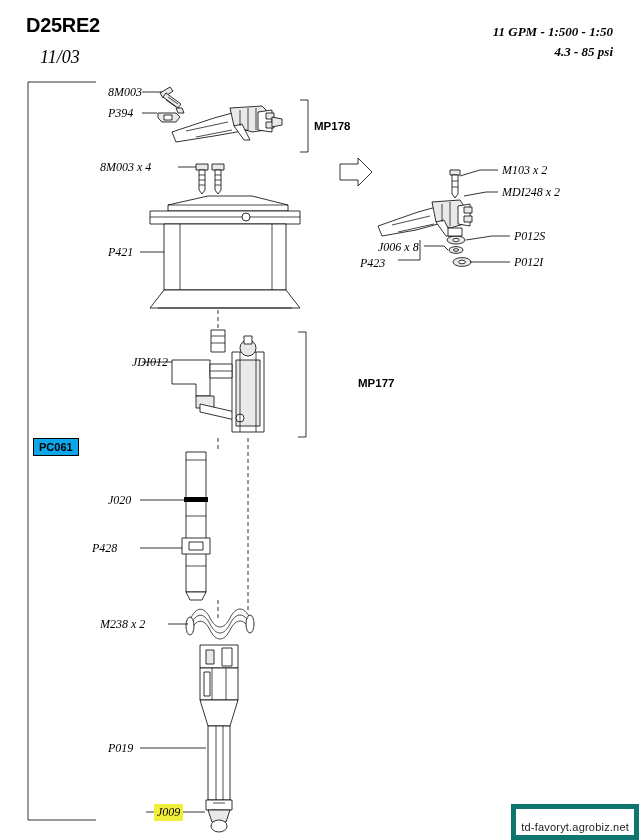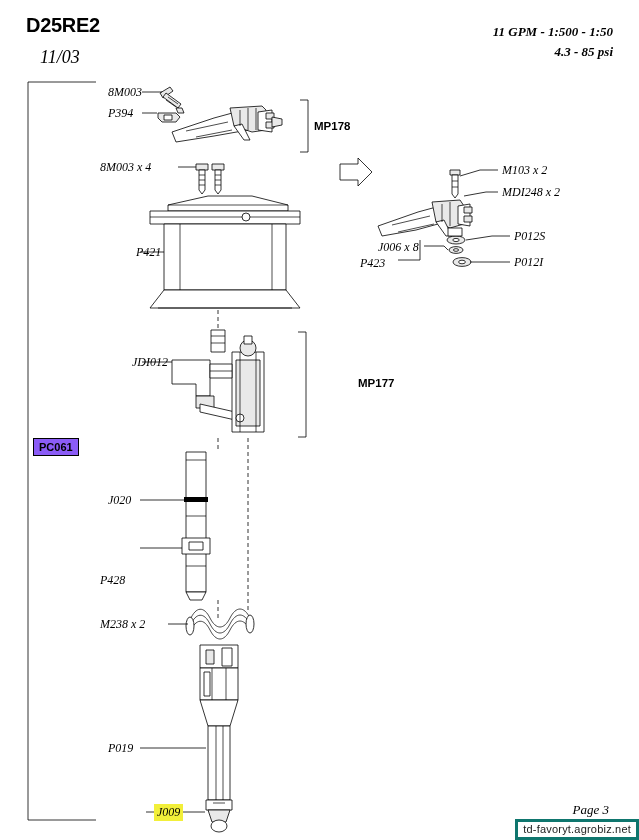--- a/index.html
+++ b/index.html
@@ -52,39 +52,39 @@
   #pagenum {
     right: 30px; bottom: 22px;
     font-style: italic;
     font-size: 13px;
   }
   #watermark {
     right: 0px; bottom: 0px;
     font-family: "Liberation Sans", sans-serif;
     font-size: 11px;
     background: #ffffff;
-    border: 3px solid #0f766e;
+    border: 5px solid #0f766e;
     color: #222;
-    padding: 1px 5px 2px 5px;
+    padding: 12px 5px 2px 5px;
     letter-spacing: 0.2px;
   }
 
   
   .lbl {
     font-style: italic;
     font-size: 12px;
     white-space: nowrap;
   }
   .boxlbl {
     font-family: "Liberation Sans", sans-serif;
     font-weight: bold;
     font-size: 11px;
     border: 1px solid #000;
     padding: 2px 5px;
-    background: #8b5cf6;
+    background: #0ea5e9;
     white-space: nowrap;
   }
   .grouplbl {
     font-family: Liberation Sans, sans-serif;
     font-weight: bold;
     font-size: 11.5px;
     white-space: nowrap;
   }
   .hl {
     background: #f2ef3a;
@@ -322,24 +322,24 @@
 
     <polyline class="ln" points="466,240 492,236 510,236"></polyline>
     <polyline class="ln" points="470,262 494,262 510,262"></polyline>
     <polyline class="ln" points="424,246 444,246 448,250"></polyline>
 
   </svg>
 
   <div class="abs lbl" style="left:108px; top:85px;">8M003</div>
   <div class="abs lbl" style="left:108px; top:106px;">P394</div>
   <div class="abs lbl" style="left:100px; top:160px;">8M003 x 4</div>
-  <div class="abs lbl" style="left:108px; top:245px;margin-left:28px;">P421</div>
+  <div class="abs lbl" style="left:108px; top:245px;">P421</div>
   <div class="abs lbl" style="left:116px; top:355px;margin-left:16px;">JDI012</div>
   <div class="abs lbl" style="left:108px; top:493px;">J020</div>
-  <div class="abs lbl" style="left:100px; top:541px;margin-top:32px;">P428</div>
+  <div class="abs lbl" style="left:92px; top:541px;">P428</div>
   <div class="abs lbl" style="left:100px; top:617px;">M238 x 2</div>
   <div class="abs lbl" style="left:108px; top:741px;">P019</div>
   <div class="abs hl" style="left:106px; top:804px;">J009</div>
 
   <div class="abs lbl" style="left:502px; top:163px;">M103 x 2</div>
   <div class="abs lbl" style="left:502px; top:185px;">MDI248 x 2</div>
   <div class="abs lbl" style="left:514px; top:229px;">P012S</div>
   <div class="abs lbl" style="left:514px; top:255px;text-align:center;">P012I</div>
   <div class="abs lbl" style="left:378px; top:240px;">J006 x 8</div>
   <div class="abs lbl" style="left:360px; top:256px;">P423</div>

